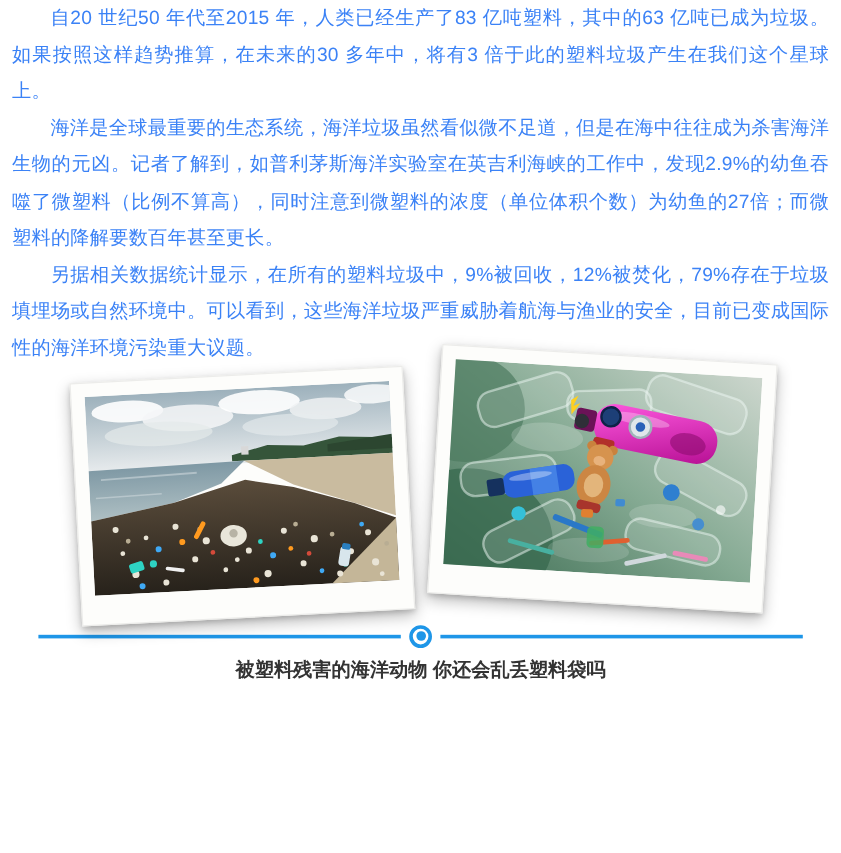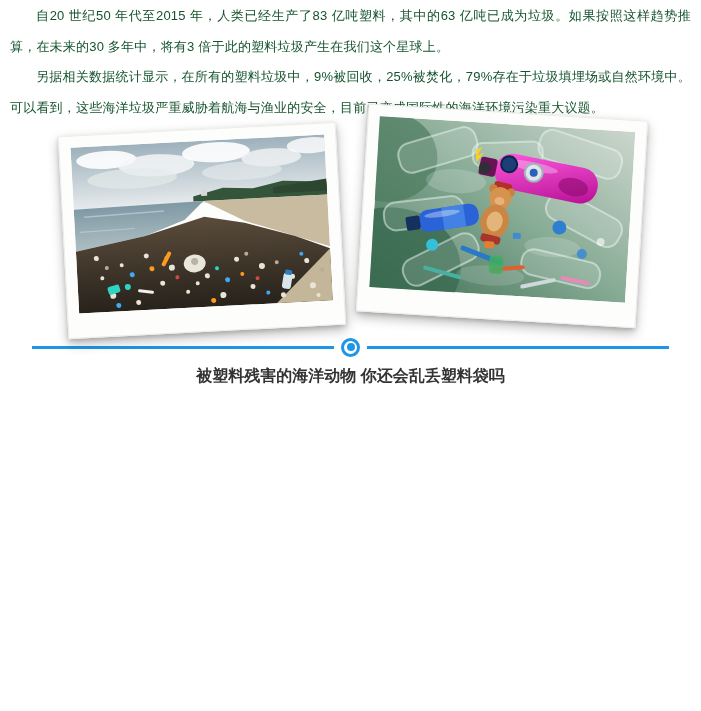--- a/index.html
+++ b/index.html
@@ -6,21 +6,21 @@
   html,body {
     width:701px; height:711px; overflow:hidden;
     background:#ffffff;
     font-family:"Liberation Sans","DejaVu Sans",sans-serif;
   }
   .page { position:relative; width:701px; height:711px; background:#fff; }
 
   
   .text-block { padding:1px 10px 0 10px; }
   .text-block p {
-    font-size:13px; line-height:30.5px; color:#14532d;
+    font-size:16px; line-height:30.5px; color:#3b82f6;
     text-align:justify; text-indent:2em; letter-spacing:0.2px;
   }
 
   
   .photos { position:relative; height:215px; }
   .polaroid {
     position:absolute; background:#fdfdfb;
     border:1px solid #ececea;
     box-shadow:0 5px 12px rgba(0,0,0,0.28), 0 2px 4px rgba(0,0,0,0.15);
     padding:11px 11px 24px 11px;
@@ -45,21 +45,22 @@
     font-size:16px; line-height:20px; font-weight:700; color:#333333;
   }
 </style>
 </head>
 <body>
 
 <div class="page">
 
   <div class="text-block">
     <p>自20 世纪50 年代至2015 年，人类已经生产了83 亿吨塑料，其中的63 亿吨已成为垃圾。如果按照这样趋势推算，在未来的30 多年中，将有3 倍于此的塑料垃圾产生在我们这个星球上。</p>
-    <p>另据相关数据统计显示，在所有的塑料垃圾中，9%被回收，25%被焚化，79%存在于垃圾填埋场或自然环境中。可以看到，这些海洋垃圾严重威胁着航海与渔业的安全，目前已变成国际性的海洋环境污染重大议题。</p>
+    <p>海洋是全球最重要的生态系统，海洋垃圾虽然看似微不足道，但是在海中往往成为杀害海洋生物的元凶。记者了解到，如普利茅斯海洋实验室在英吉利海峡的工作中，发现2.9%的幼鱼吞噬了微塑料（比例不算高），同时注意到微塑料的浓度（单位体积个数）为幼鱼的27倍；而微塑料的降解要数百年甚至更长。</p>
+    <p>另据相关数据统计显示，在所有的塑料垃圾中，9%被回收，12%被焚化，79%存在于垃圾填埋场或自然环境中。可以看到，这些海洋垃圾严重威胁着航海与渔业的安全，目前已变成国际性的海洋环境污染重大议题。</p>
   </div>
 
   <div class="photos">
 
     <figure class="polaroid left">
       <svg width="254" height="166" viewBox="0 0 254 166" preserveAspectRatio="none">
         <defs>
           <linearGradient id="skyG" x1="0" y1="0" x2="0" y2="1">
             <stop offset="0" stop-color="#9db1bc"></stop>
               <stop offset="1" stop-color="#e6eaec"></stop>

